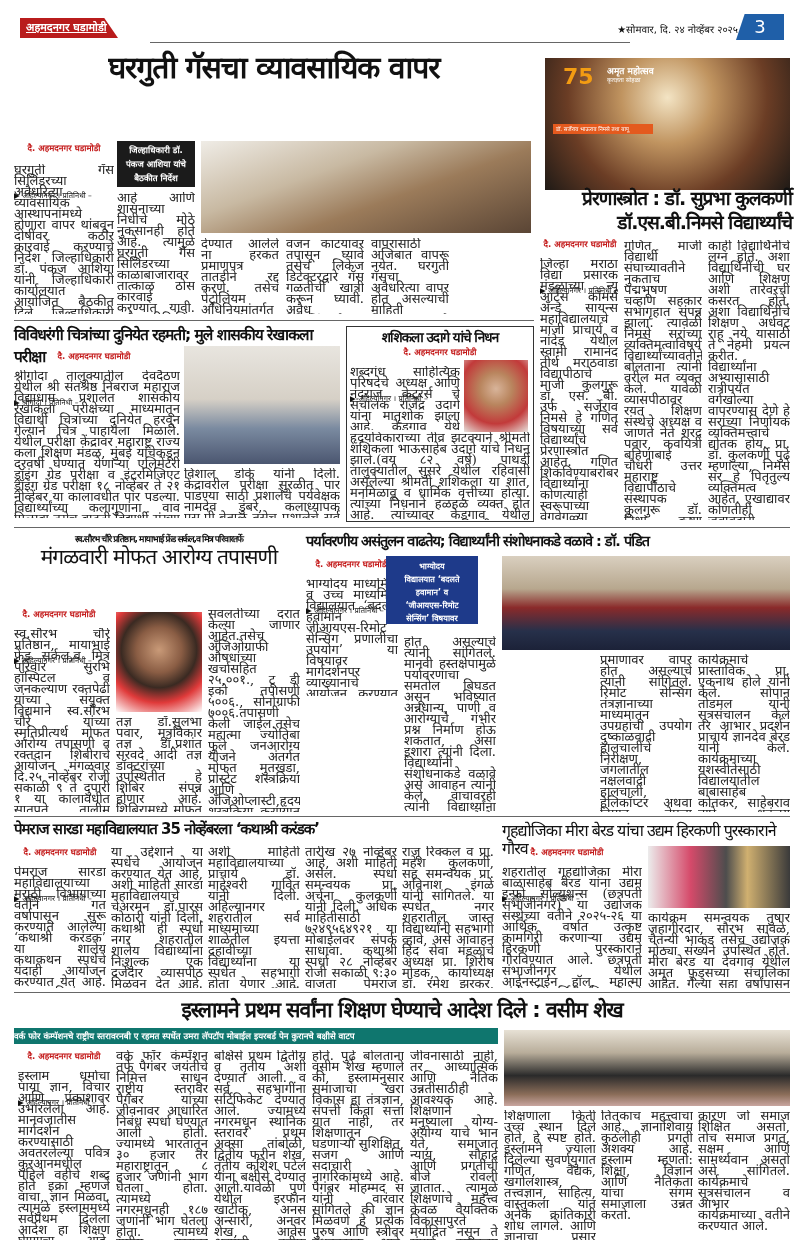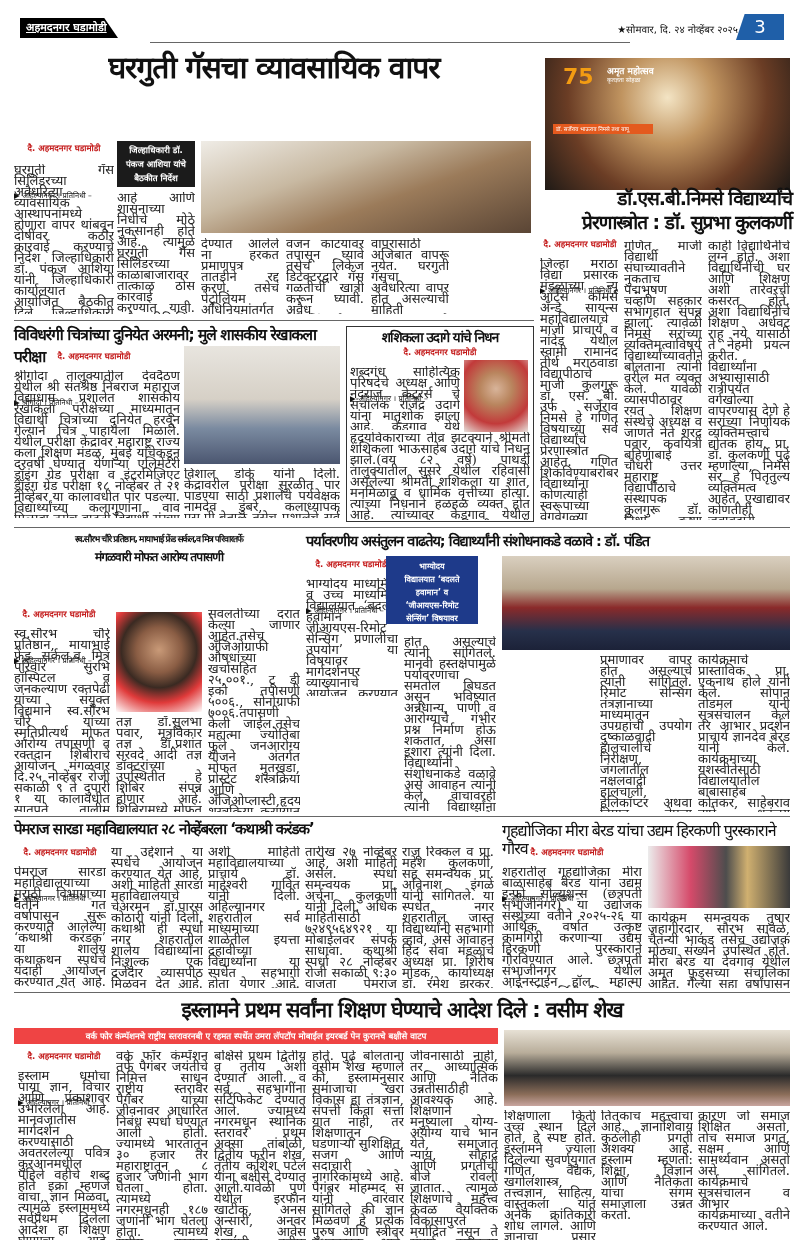--- a/index.html
+++ b/index.html
@@ -1,20 +1,20 @@
 <!DOCTYPE html>
 <html><head>
 <meta charset="utf-8">
 <style>
   * { box-sizing: border-box; margin: 0; padding: 0; }
   html, body { width: 800px; height: 1248px; background: #fff; overflow: hidden; }
   body { font-family: "DejaVu Serif", serif; color: #111; position: relative; }
   .abs { position: absolute; }
   
-  .masthead { left: 20px; top: 18px; width: 78px; height: 20px; background: #000000; color: #fff;
+  .masthead { left: 20px; top: 18px; width: 78px; height: 20px; background: #b91c1c; color: #fff;
     font-family: "DejaVu Sans", sans-serif; font-weight: bold; font-size: 11px; line-height: 20px; padding-left: 6px;
     clip-path: polygon(0 0, 86% 0, 100% 100%, 0 100%); width: 98px; }
   .masthead span { text-decoration: underline; }
   .dateline { right: 62px; top: 22px; font-size: 10px; font-family: "DejaVu Sans", sans-serif; }
   .pageno { right: 16px; top: 14px; width: 48px; height: 26px; background: #1f5fa8; color: #fff; font-size: 18px;
     font-family: "DejaVu Sans", sans-serif; text-align: center; line-height: 26px; clip-path: polygon(18% 0,100% 0,100% 100%,0 100%); }
   .rule { background: #333; height: 2px; }
   .headline-xl { font-family: "DejaVu Sans", sans-serif; font-weight: bold; color: #111; text-align: center; letter-spacing: -1px; }
   .byline { font-family: "DejaVu Sans", sans-serif; font-weight: bold; color: #c41b1b; font-size: 8.5px; text-align: center; }
   .dateline-small { font-family: "DejaVu Sans", sans-serif; font-size: 7.5px; margin-top: 37px; }
@@ -24,21 +24,21 @@
   .photo.event { background: radial-gradient(circle at 50% 30%, #f3e4c4 0%, #c09460 30%, #6b3d25 65%, #1f1a16 100%); }
   .photo.class { background: linear-gradient(180deg, #e8e5df 0%, #d6d0c6 45%, #7a8aa0 70%, #4b5670 100%); }
   .photo.portrait { background: radial-gradient(circle at 50% 40%, #d8b49a 0%, #b9855e 30%, #c23a3a 65%, #e7e3de 100%); }
   .photo.young { background: radial-gradient(circle at 50% 38%, #c99a78 0%, #8a5d44 30%, #3a2a22 50%, #e03a3a 70%, #fff 100%); }
   .photo.school { background: linear-gradient(180deg, #d9cfbf 0%, #b7a78e 35%, #8a2a2a 55%, #26304a 80%, #1c2238 100%); }
   .photo.award { background: linear-gradient(90deg, #ececec 0%, #d54a6a 30%, #4d4d4d 55%, #d0b070 70%, #3a3a3a 100%); }
   .photo.group { background: linear-gradient(180deg, #e7e1d5 0%, #b8ad9a 30%, #2a2a2a 60%, #8c6e5a 85%, #c9a6a0 100%); }
   .black-box { background: #1b1b1b; color: #fff; font-family: "DejaVu Sans", sans-serif; font-weight: bold; text-align: center; }
   .blue-box { background: #1e3a8a; color: #fff; font-family: "DejaVu Sans", sans-serif; font-weight: bold; text-align: center; }
   .bordered { border: 1px solid #333; }
-  .sub-banner { background: #ef4444; color: #fff; font-family: "DejaVu Sans", sans-serif; font-weight: bold; font-size: 10px; text-align: center; }
+  .sub-banner { background: #0f766e; color: #fff; font-family: "DejaVu Sans", sans-serif; font-weight: bold; font-size: 10px; }
 </style>
 </head>
 <body>
 
 <div class="abs masthead"><span>अहमदनगर घडामोडी</span></div>
 <div class="abs dateline">★सोमवार, दि. २४ नोव्हेंबर २०२५</div>
 <div class="abs pageno">3</div>
 <div class="abs rule" style="left:150px;top:42px;width:480px;height:1px;background:#666;"></div>
 
 <div class="abs headline-xl" style="left:14px;top:48px;width:520px;font-size:30px;line-height:40px;">
@@ -54,50 +54,50 @@
 <div class="abs body-text" style="left:286px;top:238px;width:78px;height:76px;">वजन काटयावर तपासून घ्यावे तसेच लिकेज डिटेक्टरद्वारे गॅस गळतीची खात्री करून घ्यावी. अवैध रिफिलिंगमुळे गॅस गळतीची आणि मोठ्या अपघातांची शक्यता असते. त्यामुळे आपले गॅस सिलेंडर इतरांना देऊ नयेत आणि घरगुती सिलेंडर व्यावसायिक</div>
 <div class="abs body-text" style="left:371px;top:238px;width:78px;height:76px;">वापरासाठी अजिबात वापरू नयेत. घरगुती गॅसचा अवैधरित्या वापर होत असल्याची माहिती मिळाल्यास ती संबंधित कंपनीच्या सेल्स अधिकारी किंवा नोडल अधिकाऱ्यांना देण्याचे आवाहन जिल्हाधिकारी डॉ. पंकज आशिया यांनी केले.</div>
 
 <div class="abs photo event" style="left:545px;top:58px;width:245px;height:132px;">
   <div class="abs" style="left:18px;top:6px;font-size:22px;font-weight:bold;color:#f39c12;font-family:'DejaVu Sans',sans-serif;">75</div>
   <div class="abs" style="left:62px;top:6px;font-size:9px;color:#fff;font-weight:bold;font-family:'DejaVu Sans',sans-serif;">अमृत महोत्सव</div>
   <div class="abs" style="left:62px;top:18px;font-size:6px;color:#fff;font-family:'DejaVu Sans',sans-serif;">कृतज्ञता सोहळा</div>
   <div class="abs" style="left:8px;top:66px;width:100px;background:#e45a1e;color:#fff;font-size:5.5px;padding:1px 3px;font-family:'DejaVu Sans',sans-serif;">डॉ. सर्जेराव भाऊराव निमसे तथा बापू</div>
 </div>
 <div class="abs headline-xl" style="left:540px;top:186px;width:252px;font-size:19px;line-height:24px;text-align:right;">
+  <div>प्रेरणास्त्रोत : डॉ. सुप्रभा कुलकर्णी</div>
   <div>डॉ.एस.बी.निमसे विद्यार्थ्यांचे</div>
-  <div>प्रेरणास्त्रोत : डॉ. सुप्रभा कुलकर्णी</div>
 </div>
 <div class="abs byline" style="left:540px;top:238px;width:80px;">दै. अहमदनगर घडामोडी</div>
 <div class="abs dateline-small" style="left:540px;top:248px;width:80px;">▶ अहिल्यानगर । प्रतिनिधी –</div>
 <div class="abs body-text" style="left:540px;top:258px;width:78px;height:262px;">जिल्हा मराठा विद्या प्रसारक मंडळाच्या न्यू आर्ट्स कॉमर्स अँन्ड सायन्स महाविद्यालयाचे माजी प्राचार्य व नांदेड येथील स्वामी रामानंद तीर्थ मराठवाडा विद्यापीठाचे माजी कुलगुरू डॉ. एस. बी. उर्फ सर्जेराव निमसे हे गणित विषयाच्या सर्व विद्यार्थ्यांचे प्रेरणास्त्रोत आहेत. गणित शिकविण्याबरोबरच विद्यार्थ्यांना कोणत्याही स्वरूपाच्या वेगवेगळ्या अडचणी सोडविण्यासाठी त्यांचा कायमच पुढाकार असतो. त्यामुळे विद्यार्थ्यांना ते पितृतुल्य वाटतात, असे प्रतिपादन पेमराज सारडा महाविद्यालयाच्या गणित विभाग प्रमुख डॉ. सुप्रभा कुलकर्णी यांनी व्यक्त केले.</div>
 <div class="abs body-text" style="left:624px;top:240px;width:78px;height:280px;">गणित माजी विद्यार्थी संघाच्यावतीने नुकताच पद्मभूषण चव्हाण सहकार सभागृहात संपन्न झाला. त्यावेळी निमसे सरांच्या व्यक्तिमत्वाविषयी विद्यार्थ्यांच्यावतीने बोलताना त्यांनी वरील मत व्यक्त केले. यावेळी व्यासपीठावर रयत शिक्षण संस्थेचे अध्यक्ष व जाणते नेते शरद पवार, कवयित्री बहिणाबाई चौधरी उत्तर महाराष्ट्र विद्यापीठाचे संस्थापक कुलगुरू डॉ. निशा कृष्ण ठाकरे, इतर सतरा विद्यापीठांचे कुलगुरू, परदेशातील बोर्चचे</div>
 <div class="abs body-text" style="left:708px;top:240px;width:82px;height:280px;">काही विद्यार्थिनींचे लग्न होते. अशा विद्यार्थिनींची घर आणि शिक्षण अशी तारेवरची कसरत होते. अशा विद्यार्थिनींचे शिक्षण अर्धवट राहू नये यासाठी ते नेहमी प्रयत्न करीत. विद्यार्थ्यांना अभ्यासासाठी रात्रीपर्यंत वर्गखोल्या वापरण्यास देणे हे सरांच्या निर्णायक व्यक्तिमत्त्वाचे द्योतक होय. प्रा. डॉ. कुलकर्णी पुढे म्हणाल्या, निमसे सर हे पितृतुल्य व्यक्तिमत्व आहेत. एखाद्यावर कोणतीही जबाबदारी टाकली तर सर नेहमीच</div>
 
 <div class="abs rule" style="left:14px;top:320px;width:520px;height:1px;background:#666;"></div>
 
-<div class="abs headline-xl" style="left:14px;top:324px;width:330px;font-size:15.5px;line-height:22px;text-align:left;">विविधरंगी चित्रांच्या दुनियेत अरमनी; मुले शासकीय रेखाकला परीक्षा</div>
+<div class="abs headline-xl" style="left:14px;top:324px;width:330px;font-size:15.5px;line-height:22px;text-align:left;">विविधरंगी चित्रांच्या दुनियेत रहमती; मुले शासकीय रेखाकला परीक्षा</div>
 <div class="abs byline" style="left:14px;top:350px;width:160px;">दै. अहमदनगर घडामोडी</div>
 <div class="abs dateline-small" style="left:14px;top:360px;width:160px;">▶ श्रीगोंदा । प्रतिनिधी –</div>
 <div class="abs body-text" style="left:14px;top:370px;width:166px;height:148px;">श्रीगोंदा तालुक्यातील देवदैठण येथील श्री संतश्रेष्ठ निंबराज महाराज विद्याधाम प्रशालेत शासकीय रेखाकला परीक्षेच्या माध्यमातून विद्यार्थी चित्रांच्या दुनियेत हरवून गेल्याने चित्र पाहायला मिळाले. येथील परीक्षा केंद्रावर महाराष्ट्र राज्य कला शिक्षण मंडळ, मुंबई यांचेकडून दरवर्षी घेण्यात येणाऱ्या एलिमेंटरी ड्रॉइंग ग्रेड परीक्षा व इंटरमिजिएट ड्रॉइंग ग्रेड परीक्षा १८ नोव्हेंबर ते २१ नोव्हेंबर या कालावधीत पार पडल्या. विद्यार्थ्यांच्या कलागुणांना वाव मिळावा तसेच वाढती विद्यार्थी संख्या यामुळे विद्याधाम प्रशाला देवदैठण येथील केंद्रावर दोन्ही परीक्षांचे एकूण ५९५ विद्यार्थी या परीक्षेसाठी प्रविष्ट झाले होते. देवदैठण, राजापूर, पिंप्री कोलंदर, ढवळगांव, उक्कडगाव, बेलवंडी, म्हसे, निंबवी, पाडळी रांजणगाव, रुई छत्रपती, शिरूर या शाळांचे विद्यार्थी यात सहभागी झाले होते. अशी माहिती मुख्याध्यापक</div>
 <div class="abs photo class" style="left:184px;top:346px;width:156px;height:118px;"></div>
 <div class="abs body-text" style="left:184px;top:468px;width:156px;height:50px;">विशाल डोके यांनी दिली. केंद्रावरील परीक्षा सुरळीत पार पाडण्या साठी प्रशालेचे पर्यवेक्षक नामदेव डुंबरे, कलाध्यापक एस.पी.बेताळ तसेच प्रशालेचे सर्व अध्यापक, अध्यापकेतर कर्मचारी व विद्यार्थी यांनी परिश्रम घेतले.</div>
 
 <div class="abs bordered" style="left:346px;top:326px;width:188px;height:196px;"></div>
 <div class="abs headline-xl" style="left:348px;top:328px;width:184px;font-size:13.5px;line-height:18px;">शशिकला उदागे यांचे निधन</div>
 <div class="abs byline" style="left:348px;top:346px;width:184px;">दै. अहमदनगर घडामोडी</div>
 <div class="abs dateline-small" style="left:350px;top:356px;width:100px;">▶ अहिल्यानगर । प्रतिनिधी –</div>
 <div class="abs body-text" style="left:350px;top:366px;width:110px;height:64px;">शब्दगंध साहित्यिक परिषदेचे अध्यक्ष आणि नंदराज केटरर्स चे संचालक राजेंद्र उदागे यांना मातृशोक झाला आहे. केडगाव येथे निवासस्थानी</div>
 <div class="abs photo portrait" style="left:464px;top:360px;width:64px;height:72px;"></div>
 <div class="abs body-text" style="left:350px;top:432px;width:180px;height:88px;">हृदयविकाराच्या तीव्र झटक्याने श्रीमती शशिकला भाऊसाहेब उदागे यांचे निधन झाले.(वय ८२ वर्षे) पाथर्डी तालुक्यातील सुसरे येथील रहिवासी असलेल्या श्रीमती शशिकला या शांत, मनमिळावू व धार्मिक वृत्तीच्या होत्या. त्यांच्या निधनाने हळहळ व्यक्त होत आहे. त्यांच्यावर केडगाव येथील अमरधाम मध्ये शनिवारी रात्री अंत्यसंस्कार करण्यात आले.त्यांच्या पश्चात मुले राजेंद्र व बाळासाहेब, विवाहित मुलगी, सुन, नातवंडे असा मोठा परिवार आहे.</div>
 
 <div class="abs rule" style="left:14px;top:527px;width:776px;height:1px;background:#666;"></div>
 
 <div class="abs headline-xl" style="left:14px;top:532px;width:290px;font-size:9px;line-height:14px;">स्व.सौरभ चौरे प्रतिष्ठान, मायाभाई फ्रेंड सर्कल,व मित्र परिवारतर्फे</div>
-<div class="abs headline-xl" style="left:14px;top:546px;width:290px;font-size:12px;line-height:22px;font-weight:bold;">
+<div class="abs headline-xl" style="left:14px;top:546px;width:290px;font-size:21px;line-height:22px;font-weight:normal;">
   <div>मंगळवारी मोफत आरोग्य तपासणी</div>
 </div>
 <div class="abs byline" style="left:14px;top:608px;width:90px;">दै. अहमदनगर घडामोडी</div>
 <div class="abs dateline-small" style="left:14px;top:618px;width:100px;">▶ अहिल्यानगर । प्रतिनिधी –</div>
 <div class="abs body-text" style="left:14px;top:628px;width:96px;height:184px;">स्व.सौरभ चौरे प्रतिष्ठान, मायाभाई फ्रेंड सर्कल,व मित्र परिवार सुरभि हॉस्पिटल व जनकल्याण रक्तपेढी यांच्या संयुक्त विद्यमाने स्व.सौरभ चौरे यांच्या स्मृतिप्रीत्यर्थ मोफत आरोग्य तपासणी व रक्तदान शिबीराचे आयोजन मंगळवार दि.२५ नोव्हेंबर रोजी सकाळी ९ ते दुपारी १ या कालावधीत सातपुते तालीम जवळ, नालेगाव येथे शिबिर आयोजित करण्यात आले आहे. या शिबिरात सुरभी हॉस्पिटलचे तज्ञ डॉक्टर हृदयरोग तज्ञ डॉ. सागर मिड, हृदयरोग तज्ञ डॉ. अमित भराडिया, अस्थिरोग तज्ञ डॉ. विशाल म्हस्के, स्त्रीरोग</div>
 <div class="abs photo young" style="left:116px;top:612px;width:86px;height:100px;"></div>
 <div class="abs body-text" style="left:116px;top:716px;width:86px;height:96px;">तज्ञ डॉ.सुलभा पवार, मूत्रविकार तज्ञ डॉ.प्रशांत सरवदे आदी तज्ञ डॉक्टरांच्या उपस्थितीत हे शिबिर संपन्न होणार आहे. शिबिरामध्ये मोफत आरोग्य तपासणी करण्यात येणार असून, गरजू रुग्णांना २,००० रुपये किमतीच्या मोफत आरोग्य तपासणी केली जाणार आहे.</div>
 <div class="abs body-text" style="left:208px;top:608px;width:92px;height:204px;">सवलतीच्या दरात केल्या जाणार आहेत.तसेच अँजिओग्राफी औषधांच्या खर्चासहित २५,००१., टू डी इको तपासणी ५००६., सोनोग्राफी ७००६.तपासणी केली जाईल.तसेच महात्मा ज्योतिबा फुले जनआरोग्य योजने अंतर्गत मोफत मुतखडा, प्रोस्टेट शस्त्रक्रिया आणि अँजिओप्लास्टी,हृदयाच्या शस्त्रक्रिया करण्यात येणार आहे. या शिबिराचा जास्तीत जास्त रुग्णांनी लाभ घ्यावा. असे आवाहन आयोजकांच्या वतीने करण्यात आले आहे.अधिक माहिती व नाव नोंदणीसाठी अजिंक्य भाऊ-मो. ९९६१०८१९७७, विमल चेकडे-मो. ८३१९१४१२९०, राम गोसावी-मो. ९२२८४४१५५० यांच्याशी संपर्क साधावा.</div>
 
 <div class="abs headline-xl" style="left:306px;top:530px;width:486px;font-size:14.5px;line-height:22px;text-align:left;">पर्यावरणीय असंतुलन वाढतेय; विद्यार्थ्यांनी संशोधनाकडे वळावे : डॉ. पंडित</div>
@@ -106,21 +106,21 @@
 <div class="abs body-text" style="left:306px;top:578px;width:92px;height:118px;">भाग्योदय माध्यमिक व उच्च माध्यमिक विद्यालयात ‘बदलते हवामान व जीआयएस-रिमोट सेन्सिंग प्रणालीचा उपयोग’ या विषयावर मार्गदर्शनपर व्याख्यानाचे आयोजन करण्यात आले. न्यू आर्ट्स, कॉमर्स अँड सायन्स कॉलेजच्या भूगोल अभ्यास मंडळाचे अध्यक्ष डॉ. अरुण पंडित प्रमुख वक्ते म्हणून उपस्थित होते. कार्यक्रमाच्या अध्यक्षस्थानी प्राचार्य ज्ञानदेव बेरड हे होते. या वेळी पर्यवेक्षक प्रा. गोविंद कदम आदी प्रा. एकनाथ होले यांच्यासह उपस्थित होते.</div>
 <div class="abs blue-box" style="left:386px;top:556px;width:92px;height:68px;font-size:8px;line-height:13px;padding:4px 18px;">भाग्योदय विद्यालयात ‘बदलते हवामान’ व ‘जीआयएस-रिमोट सेन्सिंग’ विषयावर मार्गदर्शन</div>
 <div class="abs photo school" style="left:502px;top:556px;width:288px;height:94px;"></div>
 <div class="abs body-text" style="left:404px;top:636px;width:92px;height:176px;">होत असल्याचे त्यांनी सांगितले. मानवी हस्तक्षेपामुळे पर्यावरणाचा समतोल बिघडत असून भविष्यात अन्नधान्य, पाणी व आरोग्याचे गंभीर प्रश्न निर्माण होऊ शकतात, असा इशारा त्यांनी दिला. विद्यार्थ्यांनी संशोधनाकडे वळावे असे आवाहन त्यांनी केले. वाचावरही त्यांनी विद्यार्थ्यांना जागरूक केले. जीआयएस प्रणालीचा इतिहास सांगताना डॉ. पंडित म्हणाले की, १९६० मध्ये कॅनडामध्ये नकाशे तयार करण्यासाठी प्रथमच या प्रणालीचा वापर सुरू झाला. भूमापन, स्ट मॅप तयार करणे, स्मार्ट क्षेत्र विकास कार्यक्रम, नैसर्गिक प्रकल्प आखणी, भूभिलेखातील मोजणी नकाशे तयार करणे यामध्ये जीआयएस प्रणालीचा मोठ्या</div>
 <div class="abs body-text" style="left:600px;top:654px;width:92px;height:158px;">प्रमाणावर वापर होत असल्याचे त्यांनी सांगितले. रिमोट सेन्सिंग तंत्रज्ञानाच्या माध्यमातून उपग्रहांचा उपयोग दुष्काळवादी हालचालींचे निरीक्षण, जंगलातील नक्षलवादी हालचाली, हेलिकॉप्टर अथवा विमान बेपत्ता झाल्यास त्यांचा शोध घेणे अशा विविध क्षेत्रात केला जात असल्याचेही त्यांनी सांगितले. विद्यार्थ्यांना इस्रो या भारताच्या अंतराळ संशोधन संस्थेची ओळख करून देत संशोधनाची प्रेरणा दिली.</div>
 <div class="abs body-text" style="left:698px;top:654px;width:92px;height:158px;">कार्यक्रमाचे प्रास्ताविक प्रा. एकनाथ होले यांनी केले. सोपान तोडमल यांनी सूत्रसंचालन केले तर आभार प्रदर्शन प्राचार्य ज्ञानदेव बेरड यांनी केले. कार्यक्रमाच्या यशस्वीतेसाठी विद्यालयातील बाबासाहेब कोतकर, साहेबराव वाघे, धनंजय बारगळ, संतोष वाकडे, गोरक्ष कांडेकर, दत्तात्रय पांडुळे, आदिनाथ दुधे, सुनीता दळे, बाळू कावरे, सुधाकर गायकवाड, गणेश गायकवाड आदींनी परिश्रम घेतले.</div>
 <div class="abs body-text" style="left:502px;top:654px;width:92px;height:158px;"></div>
 
 <div class="abs rule" style="left:14px;top:816px;width:776px;height:1px;background:#666;"></div>
 
-<div class="abs headline-xl" style="left:14px;top:818px;width:480px;font-size:15px;line-height:22px;text-align:left;">पेमराज सारडा महाविद्यालयात २८ नोव्हेंबरला ‘कथाश्री करंडक’</div>
+<div class="abs headline-xl" style="left:14px;top:818px;width:480px;font-size:15px;line-height:22px;text-align:left;">पेमराज सारडा महाविद्यालयात 35 नोव्हेंबरला ‘कथाश्री करंडक’</div>
 <div class="abs byline" style="left:14px;top:846px;width:92px;">दै. अहमदनगर घडामोडी</div>
 <div class="abs dateline-small" style="left:14px;top:856px;width:92px;">▶ अहिल्यानगर । प्रतिनिधी –</div>
 <div class="abs body-text" style="left:14px;top:866px;width:92px;height:122px;">पेमराज सारडा महाविद्यालयाच्या मराठी विभागाच्या वतीने गत वर्षापासून सुरू करण्यात आलेल्या ‘कथाश्री करंडक’ या शालेय कथाकथन स्पर्धेचे यंदाही आयोजन करण्यात येत आहे. शुक्रवार दिनांक २८ नोव्हेंबर रोजी होणारी ही स्पर्धा सारडा महाविद्यालयात इयत्ता १० वीच्या विद्यार्थ्यांसाठी खुली आहे. कथा सांगणे हा एक अतिशय देखणा साहित्यप्रकार असून या कलेचा विकास विद्यार्थ्यांमध्ये व्हावा</div>
 <div class="abs body-text" style="left:111px;top:846px;width:92px;height:142px;">या उद्देशाने या स्पर्धेचे आयोजन करण्यात येत आहे, अशी माहिती सारडा महाविद्यालयाचे चेअरमन डॉ.पारस कोठारी यांनी दिली. कथाश्री ही स्पर्धा नगर शहरातील शालेय विद्यार्थ्यांना निःशुल्क एक दर्जेदार व्यासपीठ मिळवून देत आहे. या स्पर्धेतील विजेत्यांसाठी भरघोस बक्षिसे ठेवण्यात आलेली आहेत. प्रथम क्रमांकासाठी ४००० रुपये, द्वितीय ३००० रुपये व तृतीय क्रमांकासाठी २००० रुपये पारितोषिके देण्यात येणार आहेत,</div>
 <div class="abs body-text" style="left:208px;top:846px;width:92px;height:142px;">अशी माहिती महाविद्यालयाच्या प्राचार्य डॉ. माहेश्वरी गावित यांनी दिली. अहिल्यानगर शहरातील सर्व माध्यमांच्या शाळेतील इयत्ता दहावीच्या विद्यार्थ्यांना या स्पर्धेत सहभागी होता येणार आहे. या स्पर्धेसाठी ठराविक असा कोणताही विषय नसून विद्यार्थ्यांना आवडणाऱ्या विषयावर कथा सांगायची आहे. ही स्पर्धा मराठी, हिंदी, इंग्रजी या भाषांमध्ये होणार आहे. स्पर्धकांनी नाव नोंदणीची अंतिम</div>
 <div class="abs body-text" style="left:305px;top:846px;width:92px;height:142px;">तारीख २७ नोव्हेंबर आहे, अशी माहिती असेल. स्पर्धा समन्वयक प्रा. अर्चना कुलकर्णी यांनी दिली. अधिक माहितीसाठी ७२४९५६४९२१ या मोबाईलवर संपर्क साधावा. कथाश्री स्पर्धा २८ नोव्हेंबर रोजी सकाळी ९:३० वाजता पेमराज सारडा महाविद्यालयाच्या बहुउद्देशीय सभागृहात सुरू होणार आहे. त्याच दिवशी संध्याकाळी पारितोषिक वितरण समारंभ होणार आहे. प्रा. डॉ. मुकुंद कुणावत, प्रा.डॉ.</div>
 <div class="abs body-text" style="left:402px;top:846px;width:92px;height:142px;">राजू रिक्कल व प्रा. महेश कुलकर्णी, सह समन्वयक प्रा. अविनाश इंगळे यांनी सांगितले. या स्पर्धेत नगर शहरातील जास्त विद्यार्थ्यांनी सहभागी व्हावे, असे आवाहन हिंद सेवा मंडळाचे अध्यक्ष प्रा. शिरीष मोडक, कार्याध्यक्ष डॉ. रमेश झरकर, मानद सचिव संजय जोशी, महाविद्यालयाचे प्रशासकीय अधिकारी सुमतीलाल कोठारी व प्राचार्य माहेश्वरी गावित व सर्व संचालकांनी केले आहे.</div>
 
 <div class="abs headline-xl" style="left:502px;top:822px;width:290px;font-size:16px;line-height:18px;text-align:left;font-weight:normal;">गृहद्योजिका मीरा बेरड यांचा उद्यम हिरकणी पुरस्काराने गौरव</div>
 <div class="abs byline" style="left:502px;top:846px;width:130px;">दै. अहमदनगर घडामोडी</div>

